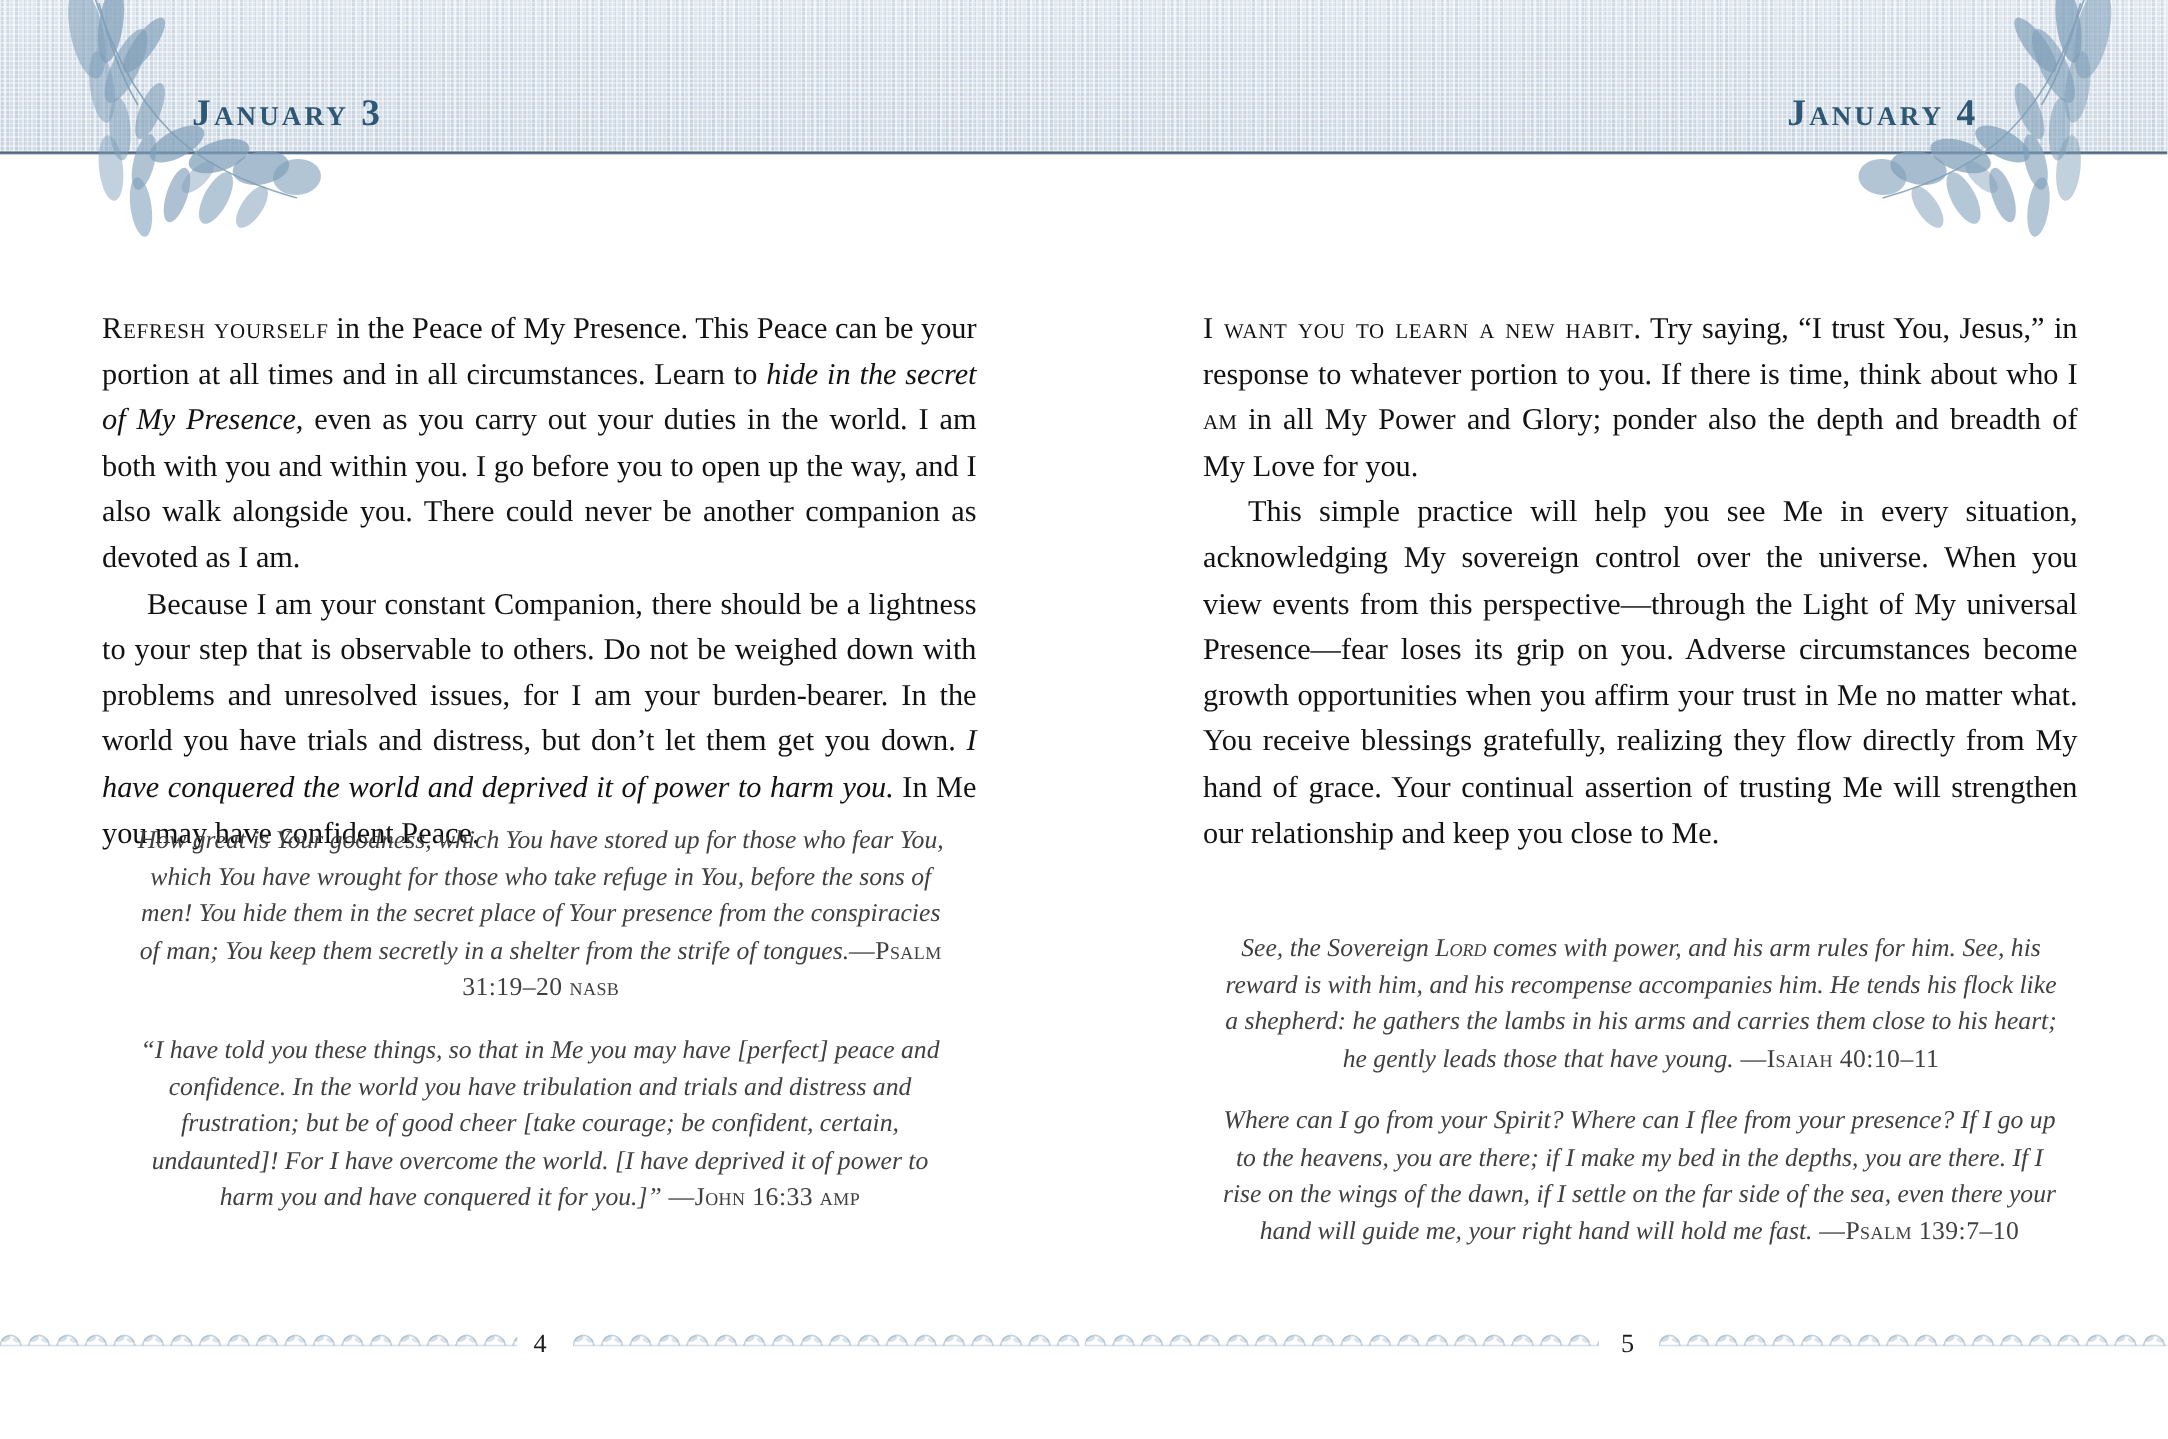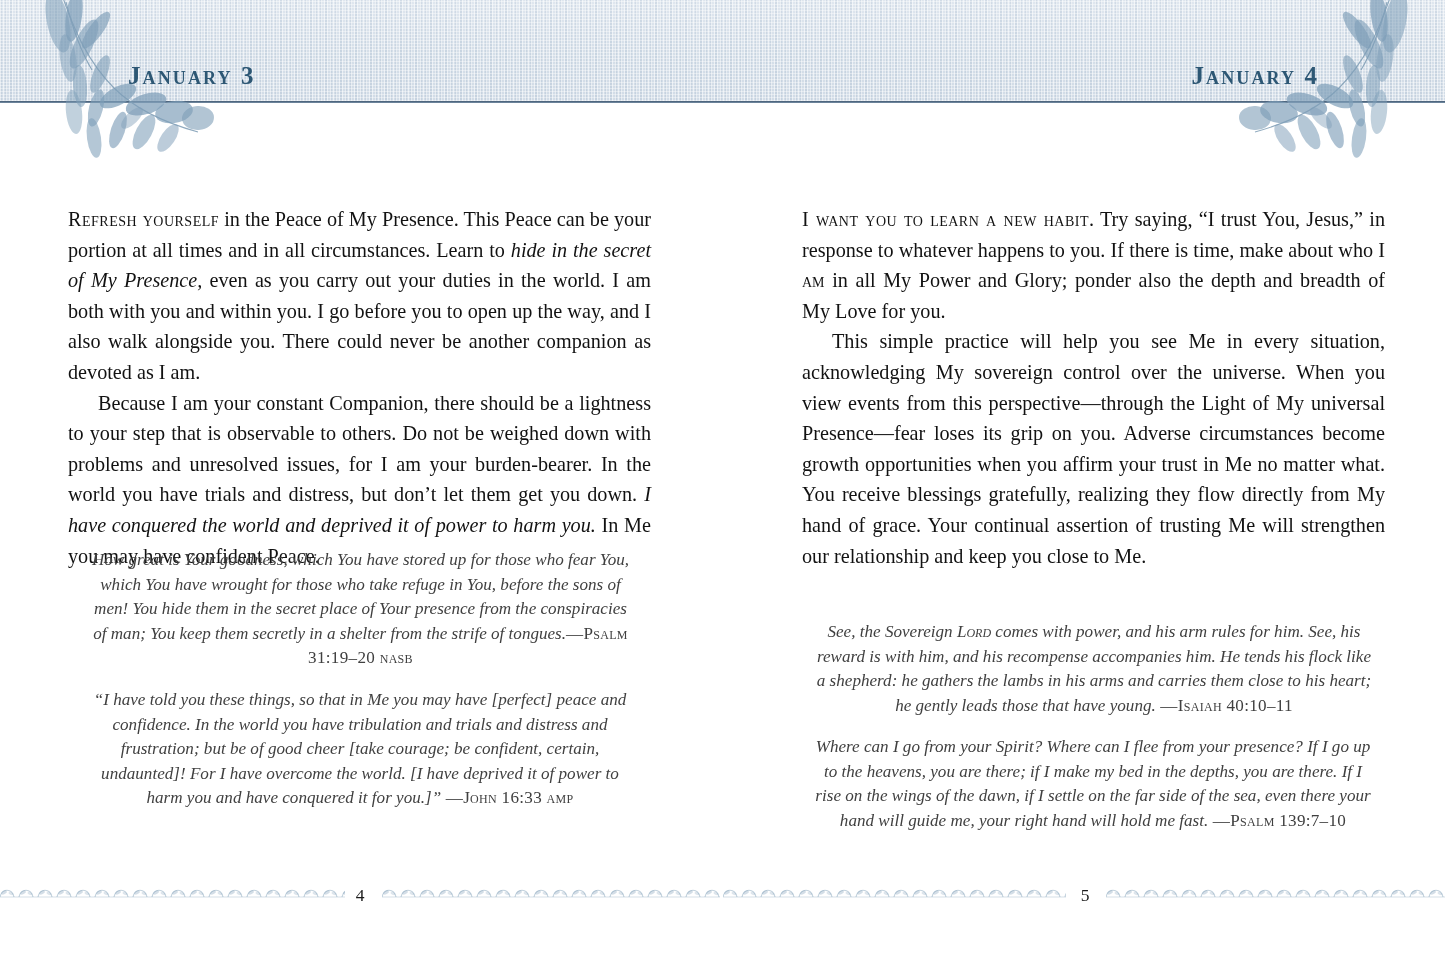--- a/index.html
+++ b/index.html
@@ -225,21 +225,21 @@
   <div id="left-paragraphs">
       <p class="body-par"><span class="opener">Refresh yourself</span><span> in the Peace of My Presence. This Peace can be your portion at all times and in all circumstances. Learn to </span><em>hide in the secret of My Presence,</em><span> even as you carry out your duties in the world. I am both with you and within you. I go before you to open up the way, and I also walk alongside you. There could never be another companion as devoted as I am.</span></p>
       <p class="body-par"><span>Because I am your constant Companion, there should be a lightness to your step that is observable to others. Do not be weighed down with problems and unresolved issues, for I am your burden-bearer. In the world you have trials and distress, but don’t let them get you down. </span><em>I have conquered the world and deprived it of power to harm you.</em><span> In Me you may have confident Peace.</span></p>
     </div>
   <div id="scripture-left-1" class="scripture"><span>How great is Your goodness, which You have stored up for those who fear You, which You have wrought for those who take refuge in You, before the sons of men! You hide them in the secret place of Your presence from the conspiracies of man; You keep them secretly in a shelter from the strife of tongues.</span><span class="ref">—</span><span class="ref">Psalm 31:19–20 nasb</span></div>
   <div id="scripture-left-2" class="scripture"><span>“I have told you these things, so that in Me you may have [perfect] peace and confidence. In the world you have tribulation and trials and distress and frustration; but be of good cheer [take courage; be confident, certain, undaunted]! For I have overcome the world. [I have deprived it of power to harm you and have conquered it for you.]”</span><span class="ref"> —</span><span class="ref">John 16:33 amp</span></div>
 </div>
 
 <div class="column" id="column-right">
   <div id="right-paragraphs">
-      <p class="body-par"><span class="opener">I want you to learn a new habit</span><span>. Try saying, “I trust You, Jesus,” in response to whatever happens to you. If there is time, make about who I </span><span class="divine">am</span><span> in all My Power and Glory; ponder also the depth and breadth of My Love for you.</span></p>
+      <p class="body-par"><span class="opener">I want you to learn a new habit</span><span>. Try saying, “I trust You, Jesus,” in response to whatever portion to you. If there is time, think about who I </span><span class="divine">am</span><span> in all My Power and Glory; ponder also the depth and breadth of My Love for you.</span></p>
       <p class="body-par"><span>This simple practice will help you see Me in every situation, acknowledging My sovereign control over the universe. When you view events from this perspective—through the Light of My universal Presence—fear loses its grip on you. Adverse circumstances become growth opportunities when you affirm your trust in Me no matter what. You receive blessings gratefully, realizing they flow directly from My hand of grace. Your continual assertion of trusting Me will strengthen our relationship and keep you close to Me.</span></p>
     </div>
   <div id="scripture-right-2" class="scripture"><span>See, the Sovereign </span><span class="smallcap-lord">Lord</span><span> comes with power, and his arm rules for him. See, his reward is with him, and his recompense accompanies him. He tends his flock like a shepherd: he gathers the lambs in his arms and carries them close to his heart; he gently leads those that have young.</span><span class="ref"> —</span><span class="ref">Isaiah 40:10–11</span></div>
   <div id="scripture-right-3" class="scripture"><span>Where can I go from your Spirit? Where can I flee from your presence? If I go up to the heavens, you are there; if I make my bed in the depths, you are there. If I rise on the wings of the dawn, if I settle on the far side of the sea, even there your hand will guide me, your right hand will hold me fast.</span><span class="ref"> —</span><span class="ref">Psalm 139:7–10</span></div>
 </div>
 
 <div class="footer-ornament" id="footer-orn-left-a"><svg width="345" height="20" viewBox="0 0 345 20">
       <path d="M0 13 H 345" stroke="#6f93ae" stroke-width="1" opacity="0.30" fill="none"></path>
       <path d="M0 13 C 2 4, 12 4, 14 13" stroke="#6f93ae" stroke-width="1.15" fill="none" opacity="0.42"></path>
       <ellipse cx="4" cy="8.5" rx="3.1" ry="1.7" fill="#6f93ae" opacity="0.30" transform="rotate(-26 4 8.5)"></ellipse>

